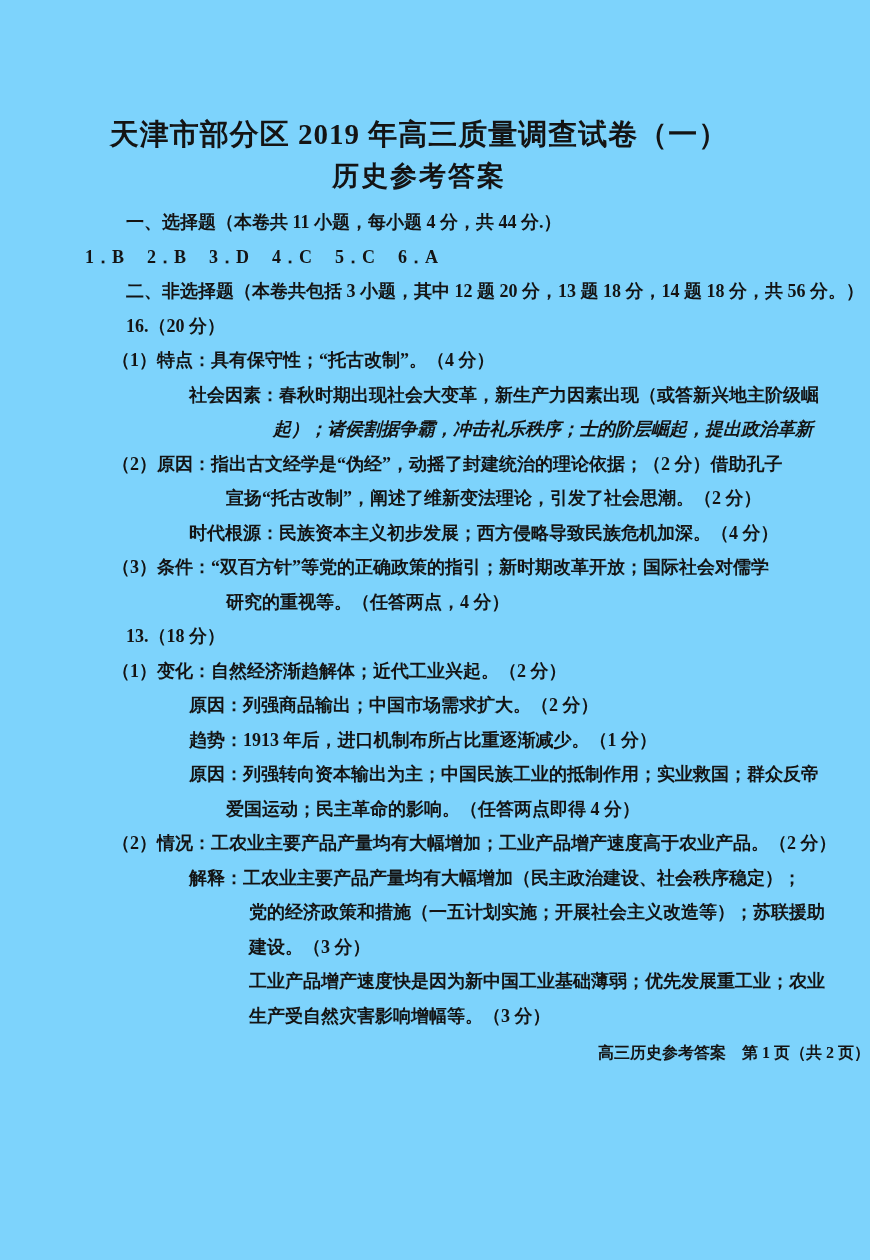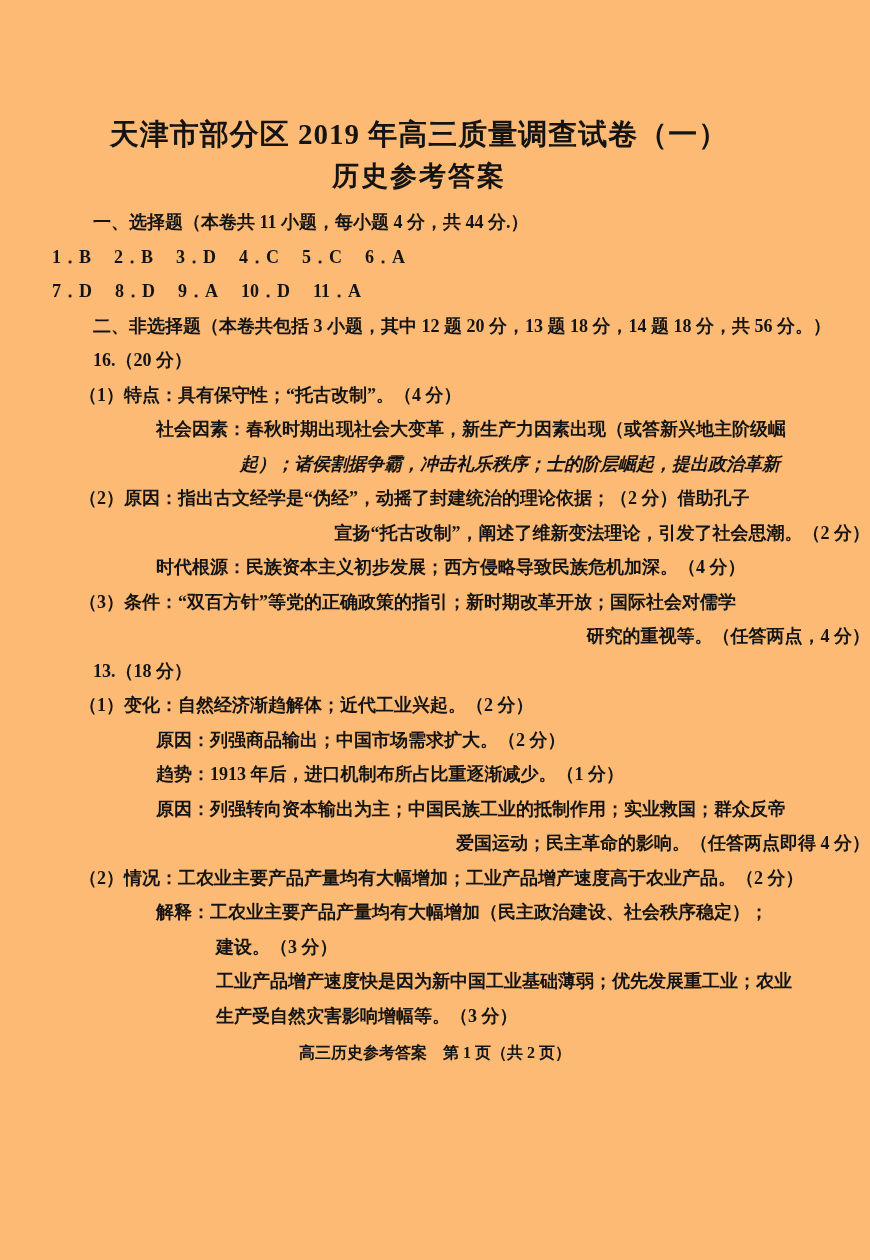--- a/index.html
+++ b/index.html
@@ -12,21 +12,21 @@
     height: 1260px;
     overflow: hidden;
     color: #141414;
     font-family: "Liberation Serif", "DejaVu Serif", serif;
     font-weight: bold;
   }
   .page {
     position: relative;
     width: 870px;
     height: 1260px;
-    background: #fdba74;
+    background: #7dd3fc;
     box-sizing: border-box;
     padding-top: 116px;
   }
   .titles {
     text-align: center;
     transform: translateX(-16px);
   }
   .title1 {
     font-size: 29px;
     line-height: 36px;
@@ -36,36 +36,36 @@
     font-size: 27px;
     line-height: 34px;
     margin-top: 7px;
     letter-spacing: 2px;
   }
   .content {
     margin-top: 12px;
     font-size: 18px;
     line-height: 34.5px;
   }
-  .ln { white-space: nowrap; }
+  .ln { white-space: nowrap; margin-left: 33px; }
   .iq { padding-left: 93px; }
   .i1 { padding-left: 79px; }
   .i2 { padding-left: 156px; }
-  .i3 { padding-left: 193px; text-align: right; }
+  .i3 { padding-left: 193px; }
   .i4 { padding-left: 216px; }
   .i5 { padding-left: 230px; }
   .i6 { padding-left: 240px; font-style: italic; }
   .choices {
     display: flex;
     gap: 23px;
     padding-left: 52px;
   }
   .footer {
     margin-top: 10px;
-    text-align: center;
+    text-align: right;
     font-size: 16px;
     line-height: 20px;
   }
 </style>
 </head>
 <body>
 
 <div class="page">
 
   <div class="titles">
@@ -79,27 +79,20 @@
 
     <div class="ln choices">
       <span>1．B</span>
       <span>2．B</span>
       <span>3．D</span>
       <span>4．C</span>
       <span>5．C</span>
       <span>6．A</span>
     </div>
 
-    <div class="ln choices">
-      <span>7．D</span>
-      <span>8．D</span>
-      <span>9．A</span>
-      <span>10．D</span>
-      <span>11．A</span>
-    </div>
 
     <div class="ln iq">二、非选择题（本卷共包括 3 小题，其中 12 题 20 分，13 题 18 分，14 题 18 分，共 56 分。）</div>
 
     <div class="ln iq">16.（20 分）</div>
     <div class="ln i1">（1）特点：具有保守性；“托古改制”。（4 分）</div>
     <div class="ln i2">社会因素：春秋时期出现社会大变革，新生产力因素出现（或答新兴地主阶级崛</div>
     <div class="ln i6">起）；诸侯割据争霸，冲击礼乐秩序；士的阶层崛起，提出政治革新</div>
     <div class="ln i1">（2）原因：指出古文经学是“伪经”，动摇了封建统治的理论依据；（2 分）借助孔子</div>
     <div class="ln i3">宣扬“托古改制”，阐述了维新变法理论，引发了社会思潮。（2 分）</div>
     <div class="ln i2">时代根源：民族资本主义初步发展；西方侵略导致民族危机加深。（4 分）</div>
@@ -107,20 +100,21 @@
     <div class="ln i3">研究的重视等。（任答两点，4 分）</div>
 
     <div class="ln iq">13.（18 分）</div>
     <div class="ln i1">（1）变化：自然经济渐趋解体；近代工业兴起。（2 分）</div>
     <div class="ln i2">原因：列强商品输出；中国市场需求扩大。（2 分）</div>
     <div class="ln i2">趋势：1913 年后，进口机制布所占比重逐渐减少。（1 分）</div>
     <div class="ln i2">原因：列强转向资本输出为主；中国民族工业的抵制作用；实业救国；群众反帝</div>
     <div class="ln i3">爱国运动；民主革命的影响。（任答两点即得 4 分）</div>
     <div class="ln i1">（2）情况：工农业主要产品产量均有大幅增加；工业产品增产速度高于农业产品。（2 分）</div>
     <div class="ln i2">解释：工农业主要产品产量均有大幅增加（民主政治建设、社会秩序稳定）；</div>
+    <div class="ln i4">党的经济政策和措施（一五计划实施；开展社会主义改造等）；苏联援助</div>
     <div class="ln i4">建设。（3 分）</div>
     <div class="ln i4">工业产品增产速度快是因为新中国工业基础薄弱；优先发展重工业；农业</div>
     <div class="ln i4">生产受自然灾害影响增幅等。（3 分）</div>
 
   </div>
 
   <div class="footer">高三历史参考答案　第 1 页（共 2 页）</div>
 
 </div>
 

